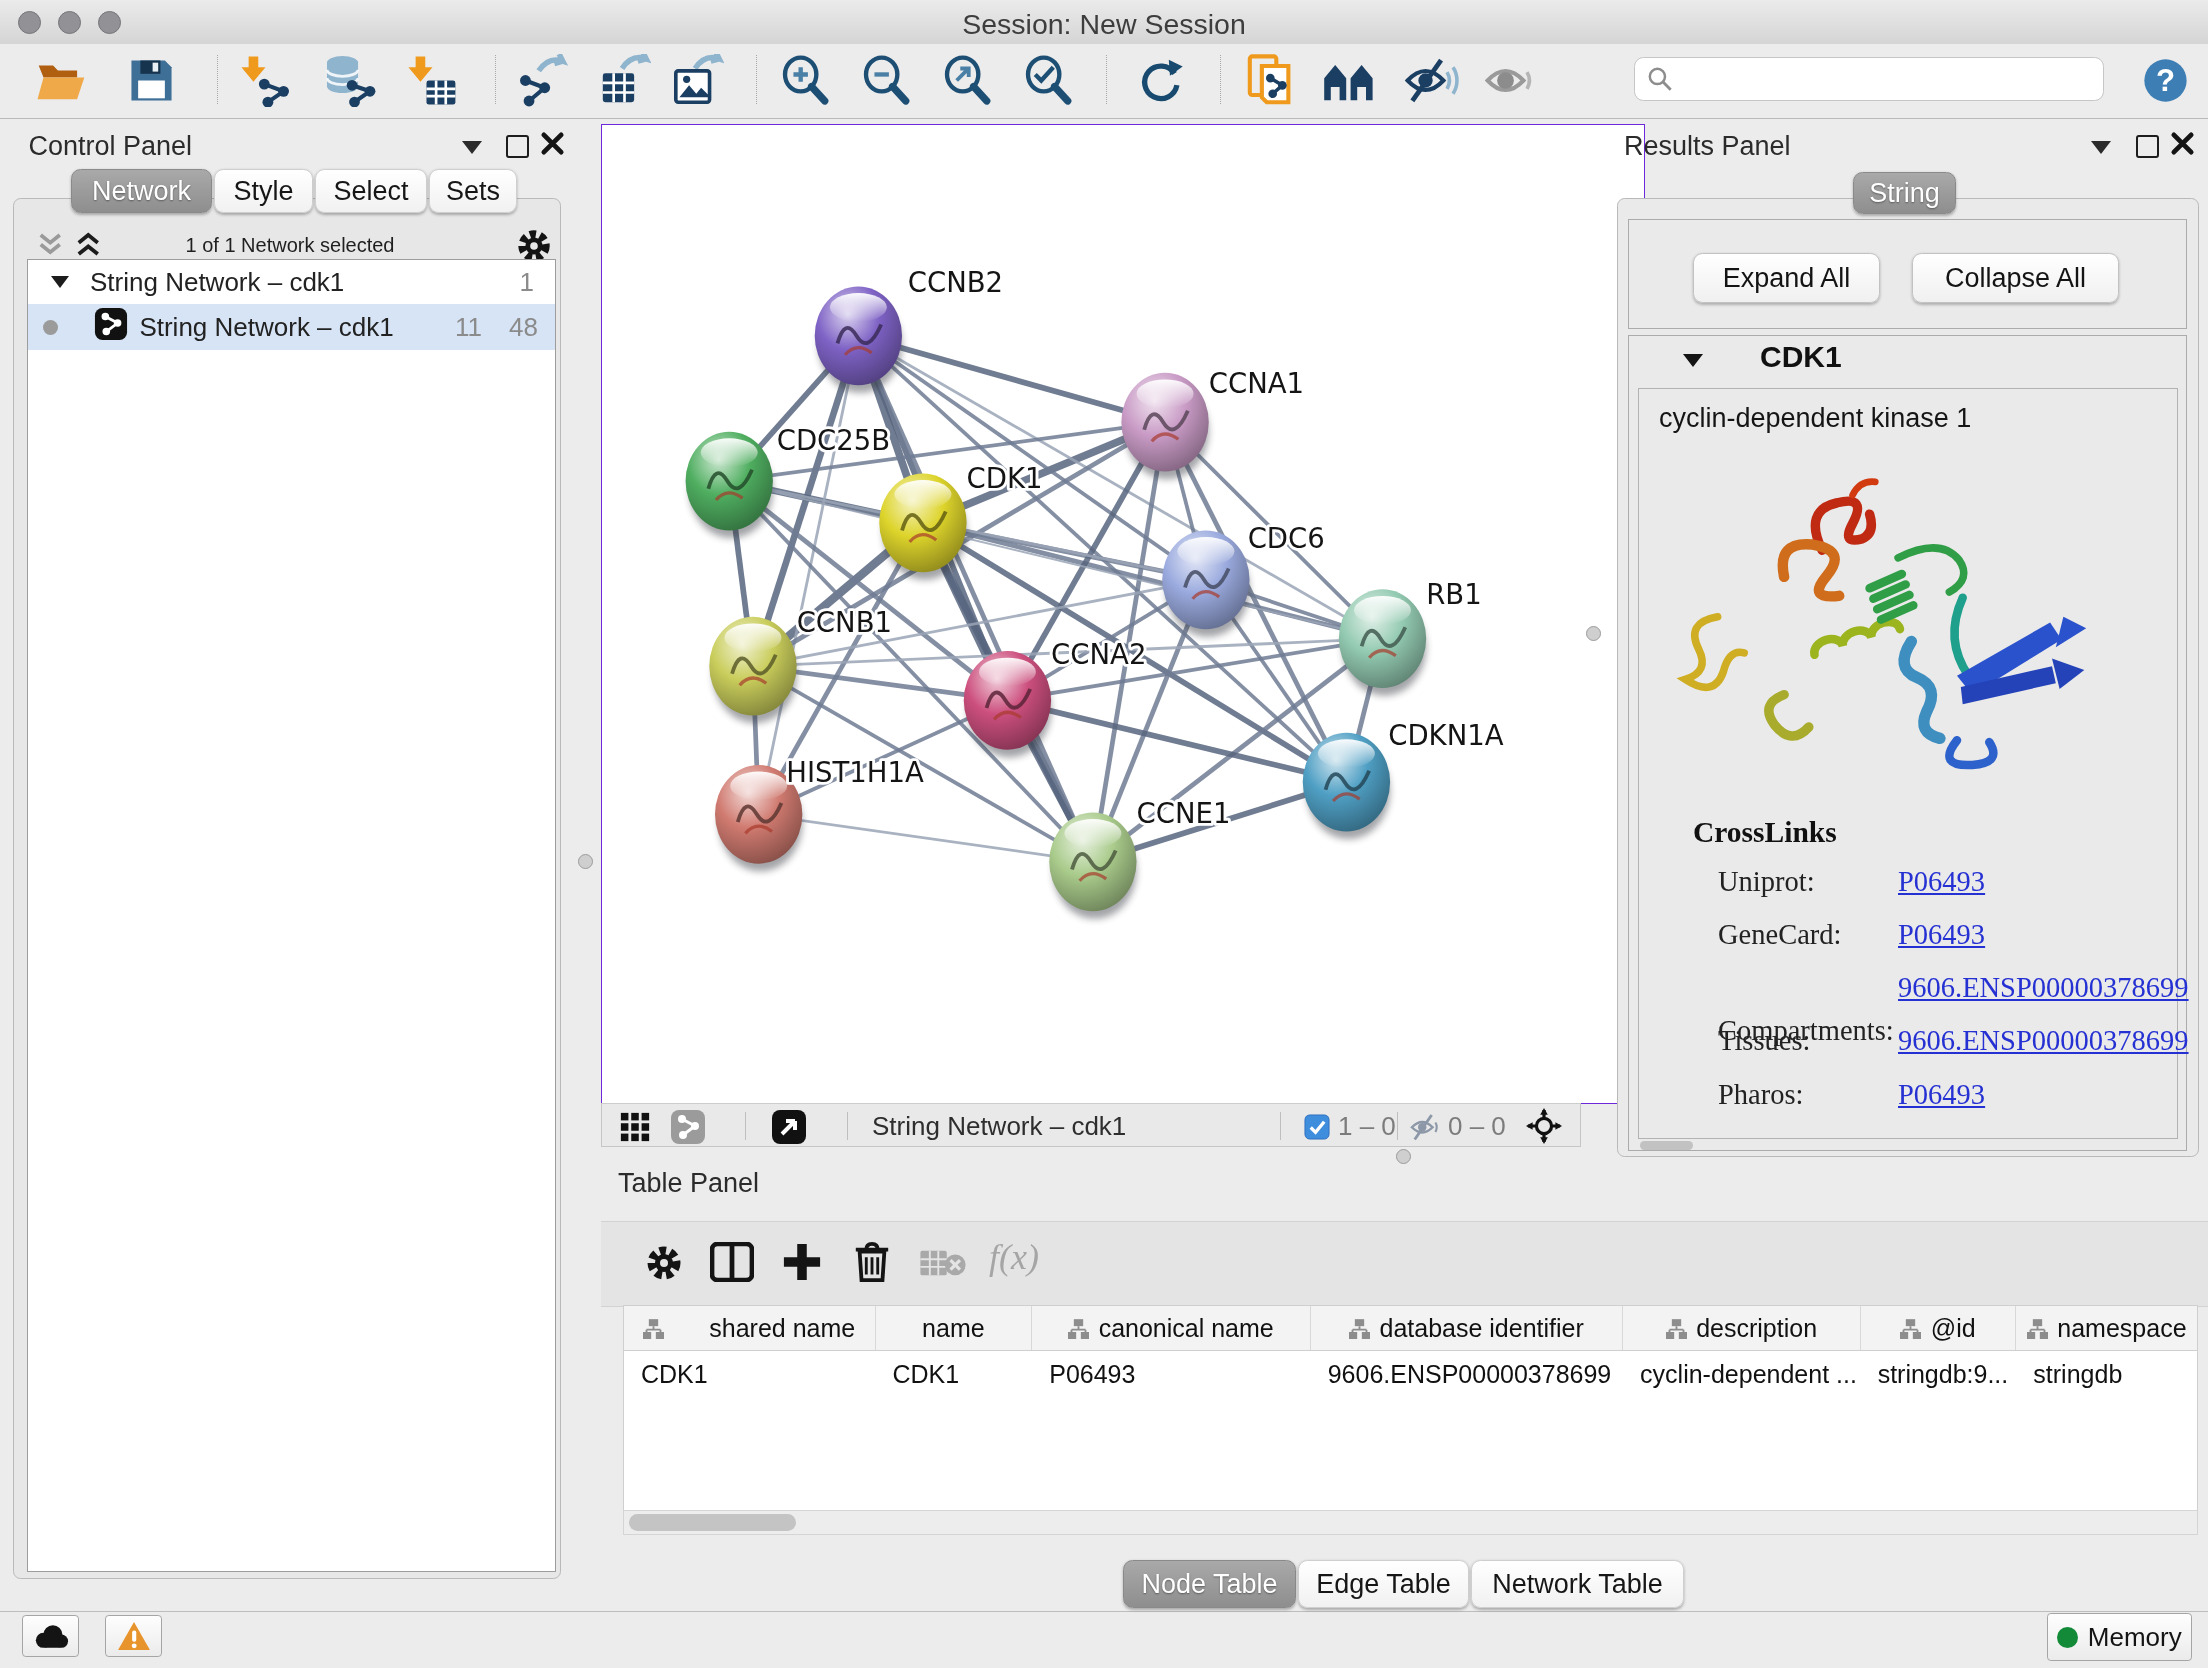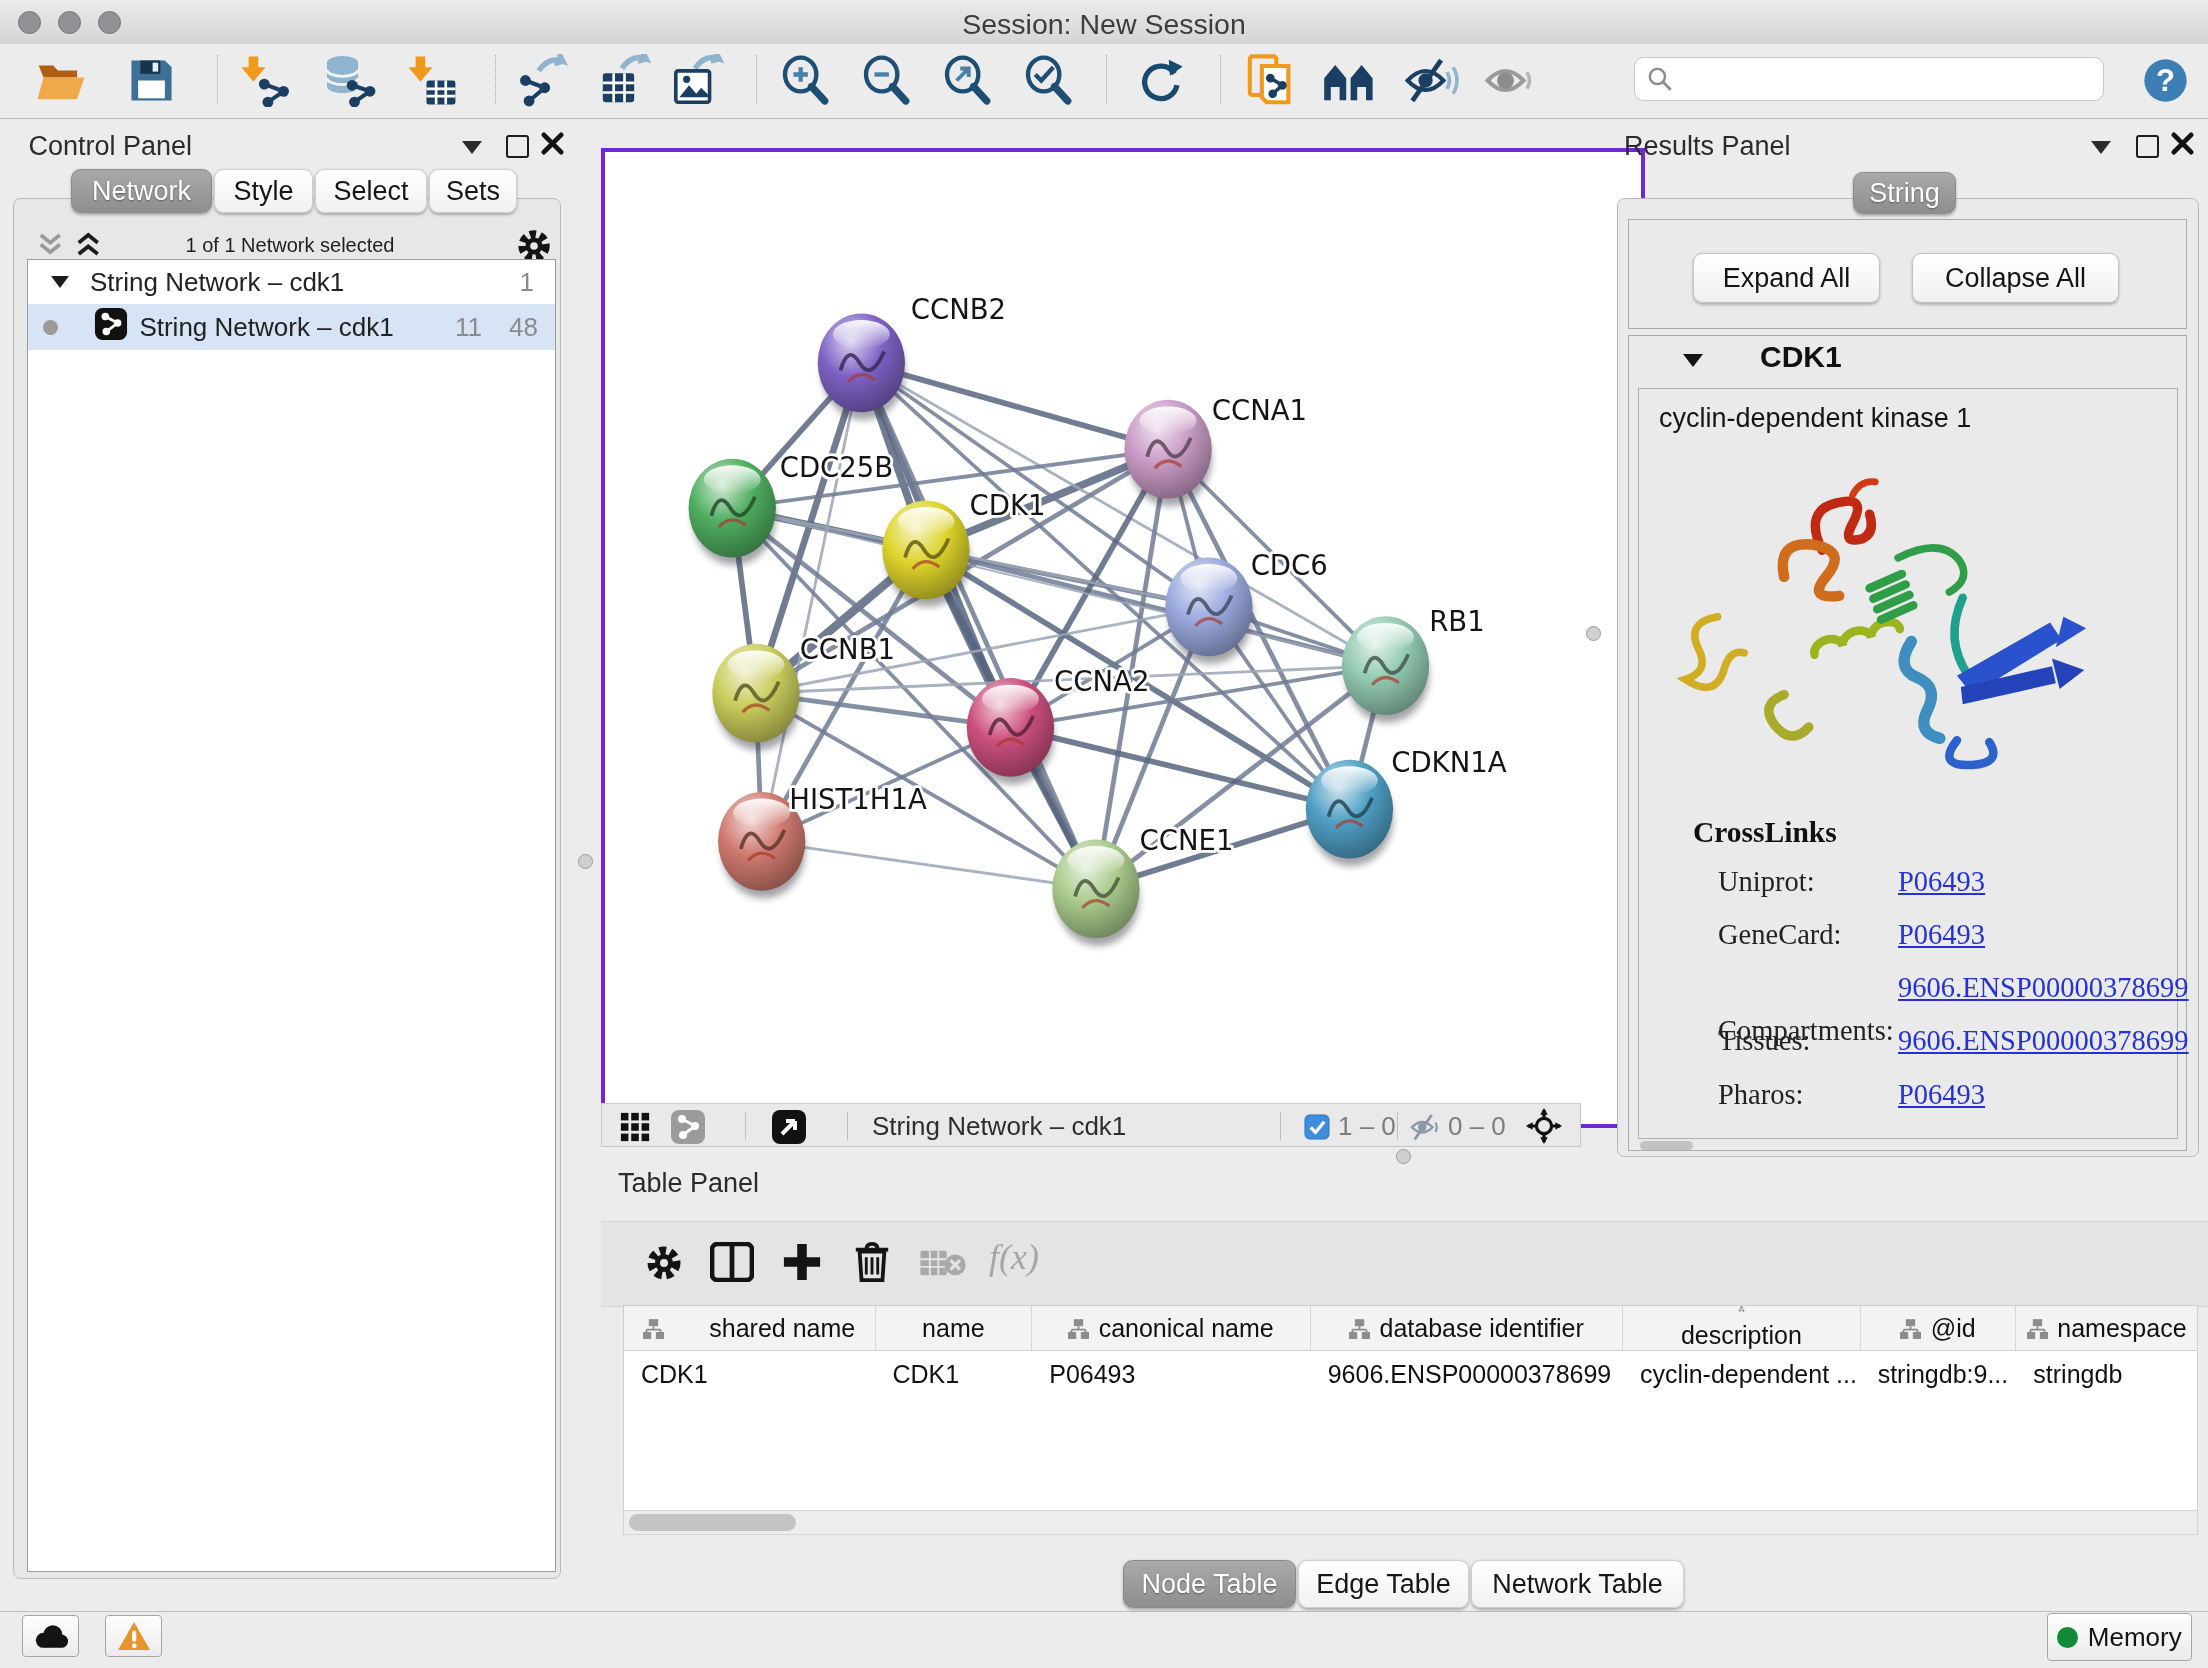--- a/index.html
+++ b/index.html
@@ -29,21 +29,21 @@
   .graybox{background:#e7e7e7;border:1.9px solid #b9b9b9;border-radius:7.6px;box-sizing:border-box;}
   .whitebox{background:#fff;border:1.9px solid #9d9d9d;box-sizing:border-box;}
   .btn3d{background:linear-gradient(#ffffff,#f0f0f0);border:1px solid #c2c2c2;border-radius:9.5px;
          box-shadow:0 1.9px 2.9px rgba(0,0,0,.25);display:flex;align-items:center;justify-content:center;
          font-size:27px;color:#141414;}
   
   .treerow{display:flex;align-items:center;font-size:26px;}
   .sel-row{background:#d7e4f5;}
   .cnum{color:#8b8b8b;}
   
-  .canvas{left:601px;top:124px;width:1044px;height:980px;background:#fff;border:4px solid #6d28d9;box-sizing:border-box;margin-top:24px;}
+  .canvas{left:601px;top:124px;width:1044px;height:980px;background:#fff;border:1px solid #6d28d9;box-sizing:border-box;}
   .cfooter{left:601px;top:1103px;width:980px;height:44px;background:#e9e9e9;border:1px solid #c6c6c6;border-top:1px solid #cccccc;box-sizing:border-box;}
   .fsep{top:7.6px;width:0;height:28.5px;border-left:1px solid #bfbfbf;}
   .ftext{font-size:26px;color:#2e2e2e;top:6.7px;}
   .fgray{color:#7c7c7c;}
   
   .serif{font-family:"Liberation Serif","DejaVu Serif",serif;}
   .xlink{color:#2531d3;text-decoration:underline;}
   
   .thead{background:#f3f3f3;border:1px solid #cfcfcf;display:flex;box-sizing:border-box;}
   .thcell{display:flex;align-items:center;justify-content:center;gap:9.5px;font-size:25px;color:#111;
@@ -665,21 +665,21 @@
     </div>
     <div class="thcell" style="width:313px;">
       <svg width="21" height="21" viewBox="0 0 18 18">
           <rect x="5" y="1" width="8" height="6" fill="#8d8d8d"></rect>
           <path d="M9 7 v3 M3 10 h12 M3 10 v2 M15 10 v2" stroke="#8d8d8d" stroke-width="1.6" fill="none"></path>
           <rect x="0" y="12" width="7" height="6" fill="#8d8d8d"></rect>
           <rect x="11" y="12" width="7" height="6" fill="#8d8d8d"></rect>
         </svg>
       <span>database identifier</span>
     </div>
-    <div class="thcell" style="width:238px;flex-direction:column;">
+    <div class="thcell" style="width:238px;">
       <svg width="21" height="21" viewBox="0 0 18 18">
           <rect x="5" y="1" width="8" height="6" fill="#8d8d8d"></rect>
           <path d="M9 7 v3 M3 10 h12 M3 10 v2 M15 10 v2" stroke="#8d8d8d" stroke-width="1.6" fill="none"></path>
           <rect x="0" y="12" width="7" height="6" fill="#8d8d8d"></rect>
           <rect x="11" y="12" width="7" height="6" fill="#8d8d8d"></rect>
         </svg>
       <span>description</span>
     </div>
     <div class="thcell" style="width:156px;">
       <svg width="21" height="21" viewBox="0 0 18 18">

